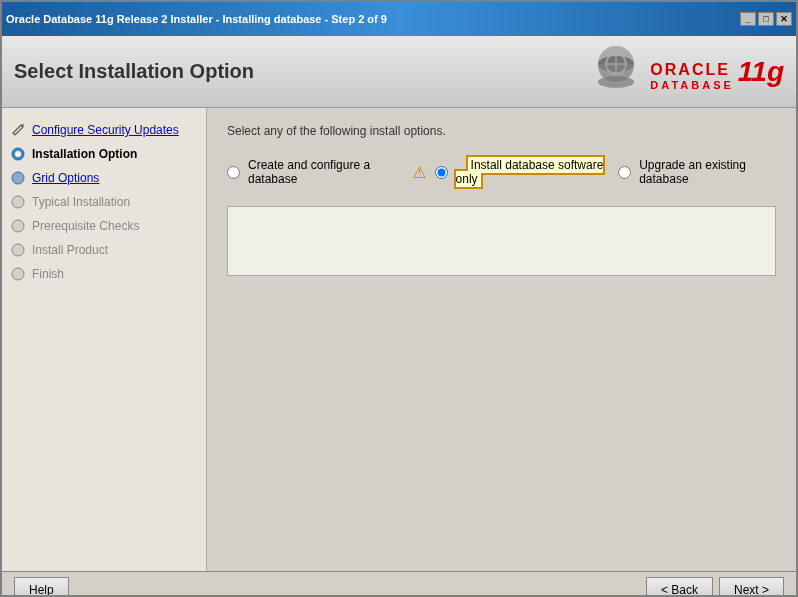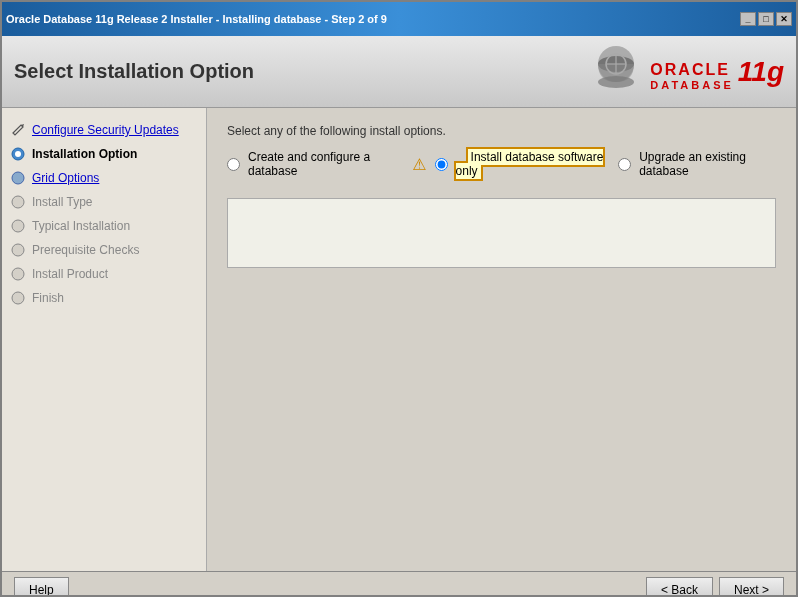--- a/index.html
+++ b/index.html
@@ -137,21 +137,21 @@
     }
 
     
     .main-panel {
       flex: 1;
       padding: 16px 20px;
       background: #d4d0c8;
       overflow-y: auto;
     }
     .section-desc {
-      margin-bottom: 12px;
+      margin-bottom: 20px;
       color: #333;
       font-size: 12px;
     }
 
     .radio-group {
       display: flex;
       flex-direction: row;
       gap: 14px;
       margin-top: 8px;
     }
@@ -283,28 +283,20 @@
 
       <div class="nav-item link">
         <div class="nav-icon">
           <svg width="14" height="14" viewBox="0 0 14 14">
             <circle cx="7" cy="7" r="6" fill="#88aacc" stroke="#4466aa" stroke-width="1"></circle>
           </svg>
         </div>
         <span>Grid Options</span>
       </div>
 
-      <div class="nav-item disabled">
-        <div class="nav-icon">
-          <svg width="14" height="14" viewBox="0 0 14 14">
-            <circle cx="7" cy="7" r="6" fill="#d4d0c8" stroke="#888" stroke-width="1"></circle>
-          </svg>
-        </div>
-        <span>Install Type</span>
-      </div>
 
       <div class="nav-item disabled">
         <div class="nav-icon">
           <svg width="14" height="14" viewBox="0 0 14 14">
             <circle cx="7" cy="7" r="6" fill="#d4d0c8" stroke="#888" stroke-width="1"></circle>
           </svg>
         </div>
         <span>Typical Installation</span>
       </div>
 

